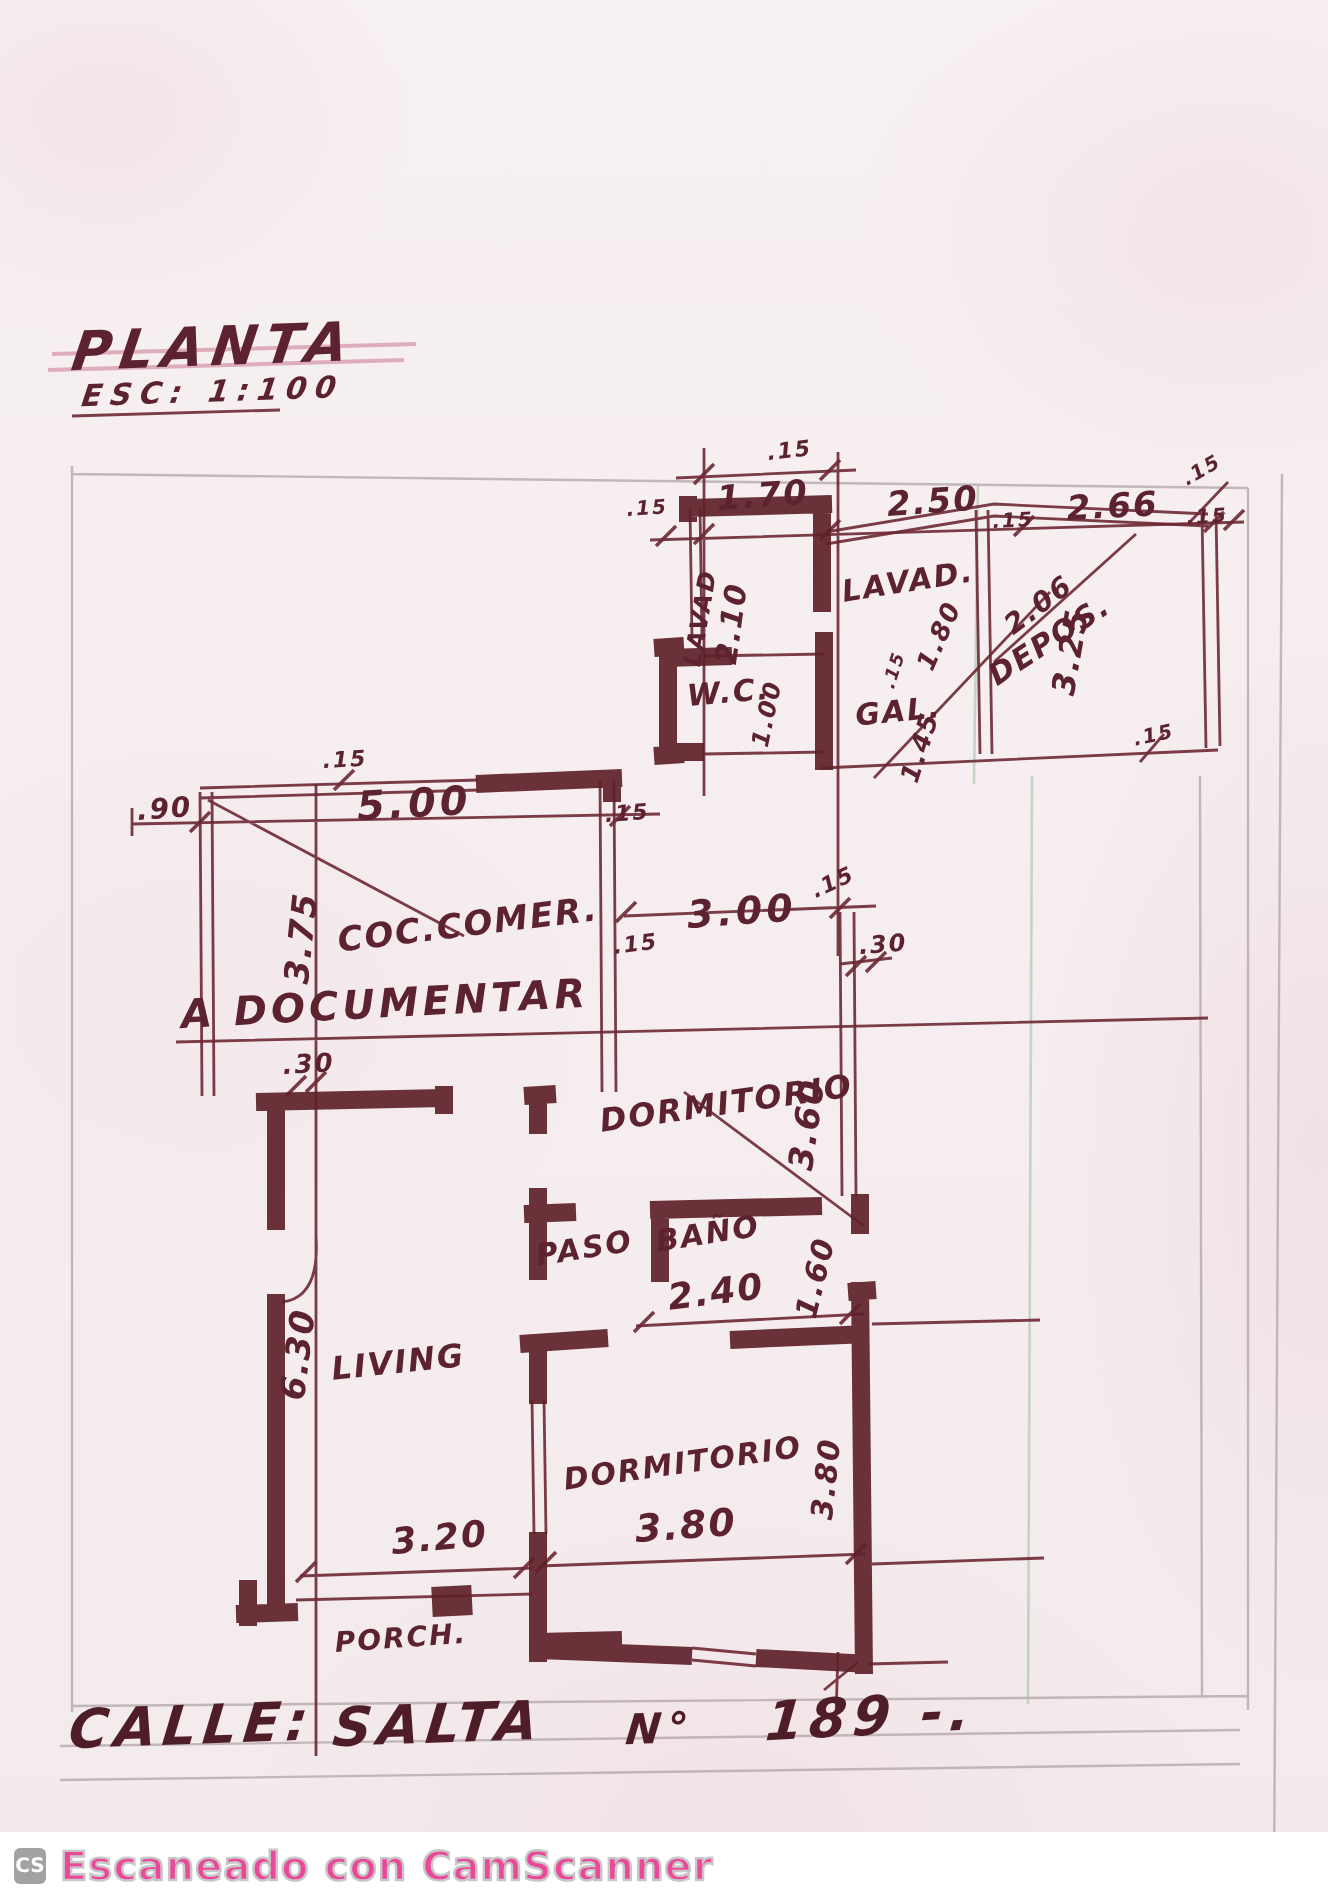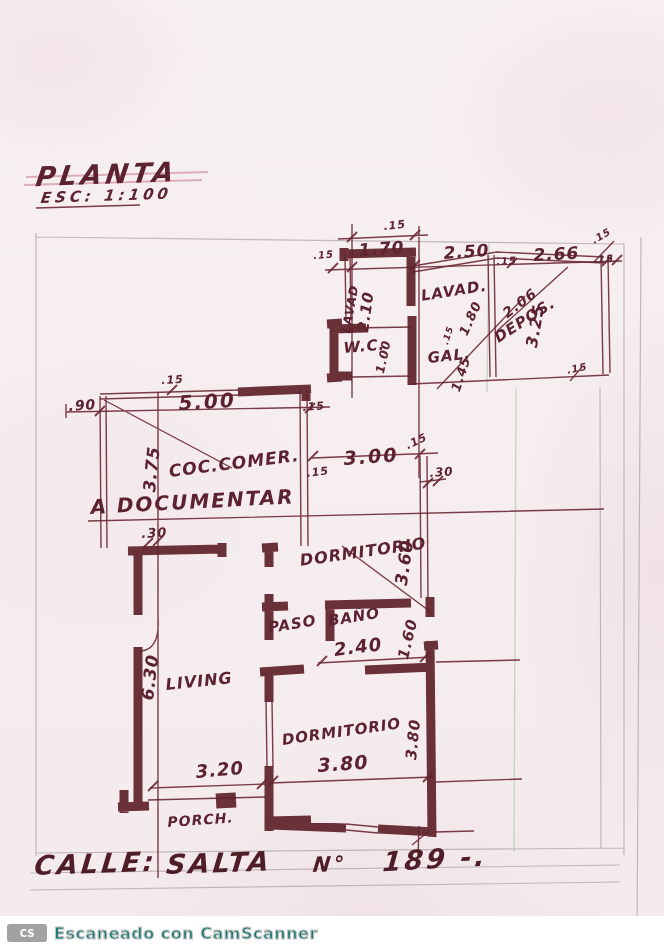--- a/index.html
+++ b/index.html
@@ -14,24 +14,24 @@
       radial-gradient(340px 240px at 55% 96%, rgba(232,202,212,.22), transparent 70%),
       radial-gradient(200px 400px at 99% 60%, rgba(226,192,204,.25), transparent 70%),
       linear-gradient(180deg,#f7f0f1 0%,#f5edef 55%,#f3eaec 100%);}
   svg.plan{position:absolute;left:0;top:0;}
   .lbl{position:absolute;white-space:nowrap;color:#5c2230;font-style:italic;
        font-weight:bold;letter-spacing:1px;transform-origin:0 0;line-height:1;}
   .title{letter-spacing:4px;transform:rotate(-2deg) skewX(-10deg);}
   .addr{letter-spacing:3px;transform:rotate(-2deg) skewX(-8deg);color:#4f1d28;}
   .footer-bar{position:absolute;left:0;right:0;bottom:0;height:34px;background:#ffffff;
       display:flex;align-items:center;padding-left:7px;box-sizing:border-box;}
-  .cs-badge{width:40px;height:18px;background:#a2a2a2;border-radius:3px;color:#fff;
+  .cs-badge{width:16px;height:18px;background:#a2a2a2;border-radius:3px;color:#fff;
       font-size:10px;font-weight:bold;display:flex;align-items:center;justify-content:center;
       margin-right:7px;font-style:normal;}
-  .cs-text{font-size:16px;font-weight:bold;color:#0f766e;letter-spacing:.5px;
+  .cs-text{font-size:20px;font-weight:bold;color:#ec4899;letter-spacing:.5px;
       -webkit-text-stroke:1.2px #c7c7c7;font-style:normal;}
 </style>
 </head>
 <body>
 
 <div class="page">
   <div class="paper"></div>
 
   <svg class="plan" width="664" height="950" viewBox="0 0 664 950">
 

